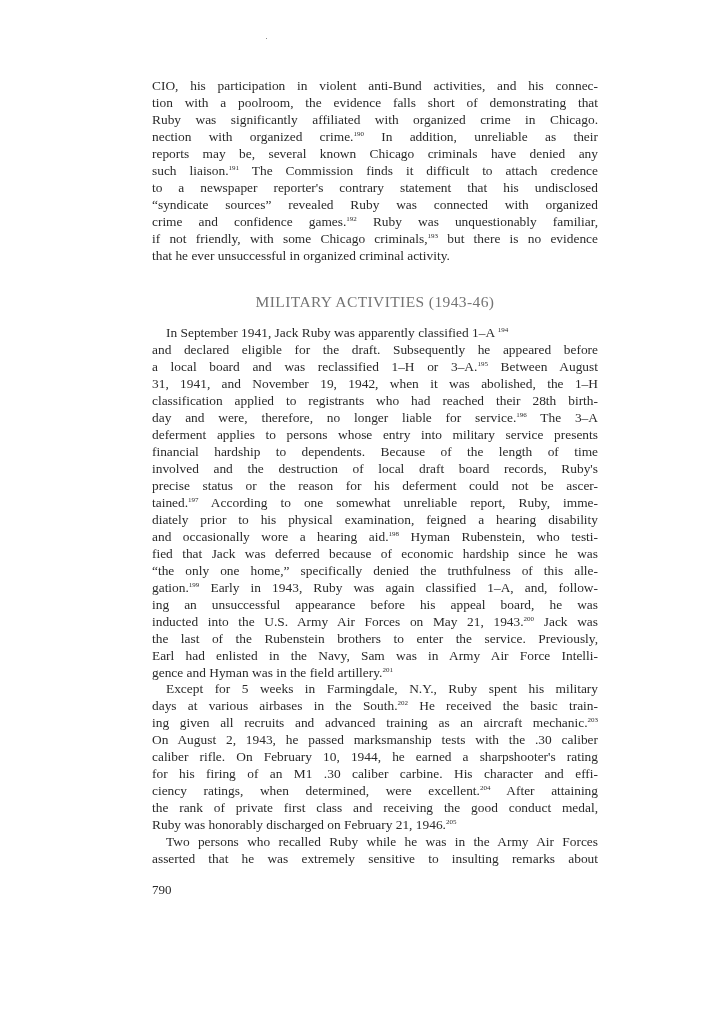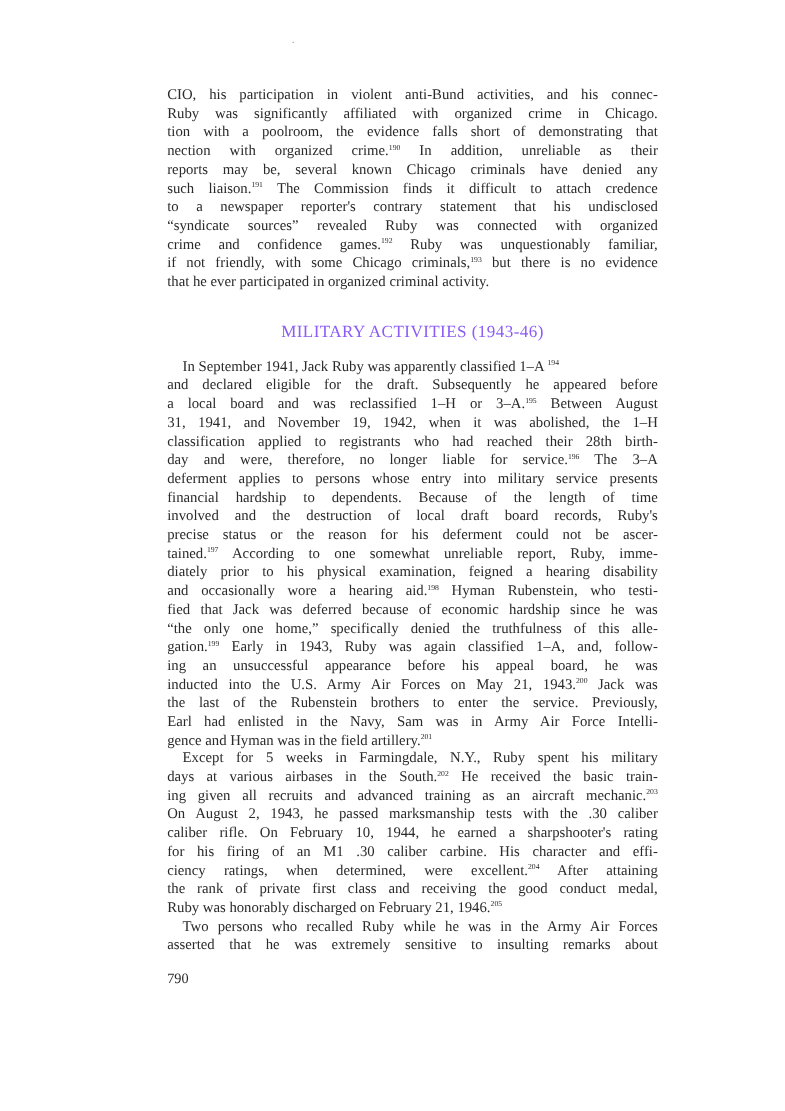--- a/index.html
+++ b/index.html
@@ -8,44 +8,44 @@
       position: absolute; left: 152px; top: 44px; width: 446px;
       font-family: Liberation Serif, serif;
       color: #2a2a2a; font-size: 13.4px; line-height: 16.95px; margin-top: 34px;
     }
     .para { margin: 0; text-align: justify; text-align-last: justify; }
     .para .ln { display: block; text-align: justify; text-align-last: justify; white-space: nowrap; }
     .para .ln.last { text-align-last: left; }
     .indent { padding-left: 14px; }
     .heading {
       text-align: center; font-size: 15.5px; letter-spacing: 0.4px;
-      margin: 30px 0 14px 0; color: #8b5cf6;
+      margin: 30px 0 14px 0; color: #737373;
     }
     sup { font-size: 7px; line-height: 0; vertical-align: 5px; }
     .pagenum { margin-top: 14px; font-size: 13px; }
     .speck { position: absolute; left: 266px; top: 38px; width: 1px; height: 1px; background: #888; }
   </style>
 </head>
 <body>
 
 <div class="speck"></div>
 
 <div class="page">
   <div class="para" id="intro">
       <span class="ln">CIO, his participation in violent anti-Bund activities, and his connec-</span>
+      <span class="ln">tion with a poolroom, the evidence falls short of demonstrating that</span>
       <span class="ln">Ruby was significantly affiliated with organized crime in Chicago.</span>
-      <span class="ln">tion with a poolroom, the evidence falls short of demonstrating that</span>
       <span class="ln">nection with organized crime.<sup>190</sup>  In addition, unreliable as their</span>
       <span class="ln">reports may be, several known Chicago criminals have denied any</span>
       <span class="ln">such liaison.<sup>191</sup>  The Commission finds it difficult to attach credence</span>
       <span class="ln">to a newspaper reporter's contrary statement that his undisclosed</span>
       <span class="ln">“syndicate sources” revealed Ruby was connected with organized</span>
       <span class="ln">crime and confidence games.<sup>192</sup>  Ruby was unquestionably familiar,</span>
       <span class="ln">if not friendly, with some Chicago criminals,<sup>193</sup> but there is no evidence</span>
-      <span class="ln last">that he ever participated in organized criminal activity.</span>
+      <span class="ln last">that he ever unsuccessful in organized criminal activity.</span>
     </div>
   <div class="heading">MILITARY ACTIVITIES (1943-46)</div>
   <div class="para indent-first" id="p0">
       <span class="ln indent last">In September 1941, Jack Ruby was apparently classified 1–A <sup>194</sup></span>
       <span class="ln">and declared eligible for the draft.  Subsequently he appeared before</span>
       <span class="ln">a local board and was reclassified 1–H or 3–A.<sup>195</sup>  Between August</span>
       <span class="ln">31, 1941, and November 19, 1942, when it was abolished, the 1–H</span>
       <span class="ln">classification applied to registrants who had reached their 28th birth-</span>
       <span class="ln">day and were, therefore, no longer liable for service.<sup>196</sup>  The 3–A</span>
       <span class="ln">deferment applies to persons whose entry into military service presents</span>

